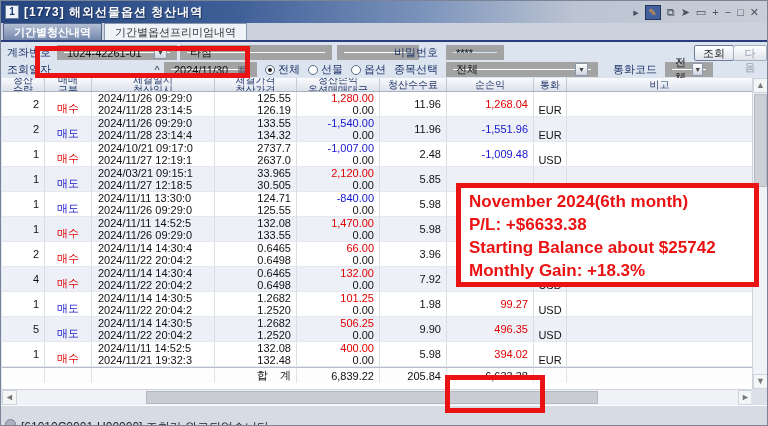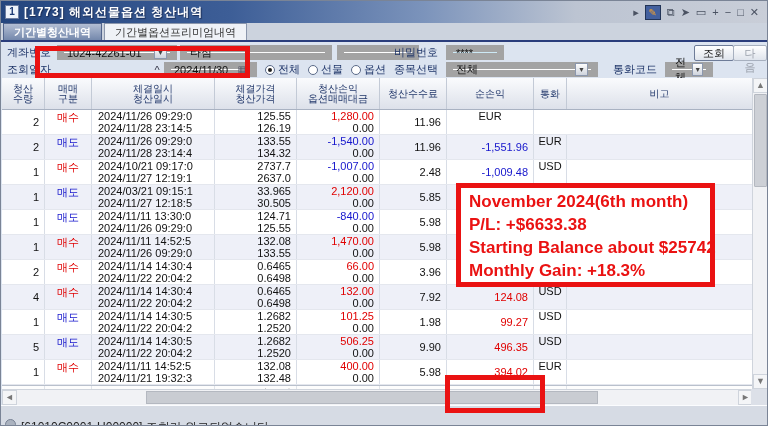--- a/index.html
+++ b/index.html
@@ -47,30 +47,30 @@
   .radio { display:flex; align-items:center; margin-right:8px; }
   .rdot { width:10px; height:10px; border-radius:50%; border:1px solid #5a6a88; background:#fff;
     margin-right:3px; position:relative; }
   .rdot.sel:after { content:""; position:absolute; left:2px; top:2px; width:4px; height:4px;
     border-radius:50%; background:#222; }
 
   
   .table-wrap { position:absolute; top:77px; left:1px; width:766px; height:311px;
     background:#fff; padding-right:16px; }
   .grid { display:grid; grid-template-columns:43px 47px 123px 82px 83px 67px 87px 33px auto; }
-  .thead { height:32px; background:linear-gradient(#fafbfd,#dde1ea); border-bottom:1px solid #a9b2c2; }
+  .thead { height:14px; background:linear-gradient(#fafbfd,#dde1ea); border-bottom:1px solid #a9b2c2; }
   .thead .cell { font-size:10px; line-height:10px; color:#20366a; text-align:center;
     display:flex; align-items:center; justify-content:center; white-space:pre-line;
     border-right:1px solid #c3cad6; padding:0 1px; }
   .tbody .row { height:25px; border-bottom:1px solid #e4e7ee; }
   .tbody .row:nth-child(even) { background:#eef0f8; }
   .cell { border-right:1px solid #d8dde6; font-size:11px; color:#111; overflow:hidden; }
   .c-num { text-align:right; padding-right:5px; display:flex; flex-direction:column;
            justify-content:center; }
-  .c-center { display:flex; align-items:flex-start; justify-content:center; }
+  .c-center { display:flex; align-items:flex-end; justify-content:center; }
   .two > div { line-height:12px; }
   .c-dt { padding-left:6px; display:flex; flex-direction:column; justify-content:center; }
   .c-dt > div { line-height:12px; white-space:nowrap; }
   .pos { color:#e00000; } .neg { color:#1515cc; }
   .side-buy { color:#e00000; } .side-sell { color:#1515cc; }
   .trow { height:16px; background:#fdfdfd; border-top:1px solid #b9c0cc; font-size:11px; }
   .trow .cell { display:flex; align-items:center; justify-content:flex-end; padding-right:5px;
     border-right:1px solid #e0e4ea; }
 
   
@@ -91,21 +91,21 @@
   
   .statusbar { position:absolute; top:404px; left:0; right:0; height:30px; background:#d6dbe4;
     border-top:1px solid #fbfcfe; padding:13px 4px 0 4px; display:flex; align-items:flex-start; }
   .status-icon { width:11px; height:11px; border-radius:50%; background:#aab2bf;
     border:1px solid #788294; margin-right:5px; }
   .status-text { font-size:12px; color:#222; white-space:nowrap; }
 
   
   .ann { position:absolute; border:5px solid #ea1212; z-index:30; }
   .ann-dates { left:34px; top:45px; width:215px; height:32px; }
-  .ann-note { left:455px; top:182px; width:259px; height:104px; background:#fff;
+  .ann-note { left:455px; top:182px; width:303px; height:104px; background:#fff;
     padding:2px 8px; }
   .ann-note div { color:#ea1212; font-weight:bold; font-size:17px; line-height:23px;
     white-space:nowrap; }
   .ann-total { left:444px; top:374px; width:100px; height:38px; }
 </style>
 </head>
 <body>
 
 <div class="window">
 
@@ -213,20 +213,23 @@
             <div>125.55</div>
             <div>126.19</div>
           </div>
           <div class="cell c-num two">
             <div class="pos">1,280.00</div>
             <div>0.00</div>
           </div>
           <div class="cell c-num">
             <div>11.96</div>
           </div>
+          <div class="cell c-num">
+            <div class="pos">1,268.04</div>
+          </div>
           <div class="cell c-center">
             <div>EUR</div>
           </div>
           <div class="cell" style="border-right: none;">
             <div></div>
           </div>
         </div>
         <div class="grid row">
           <div class="cell c-num">
             <div>2</div>

